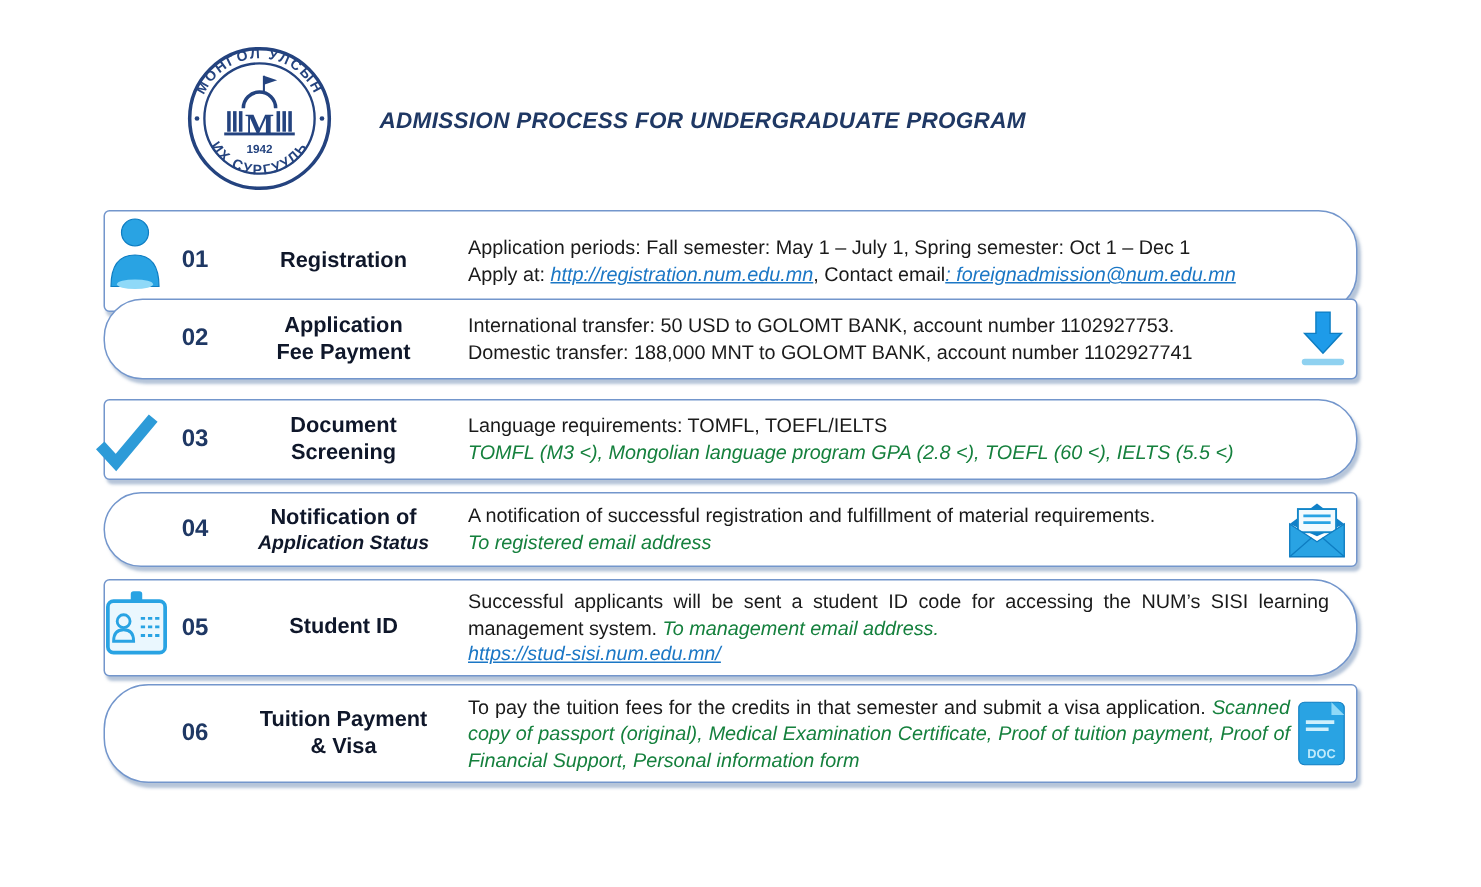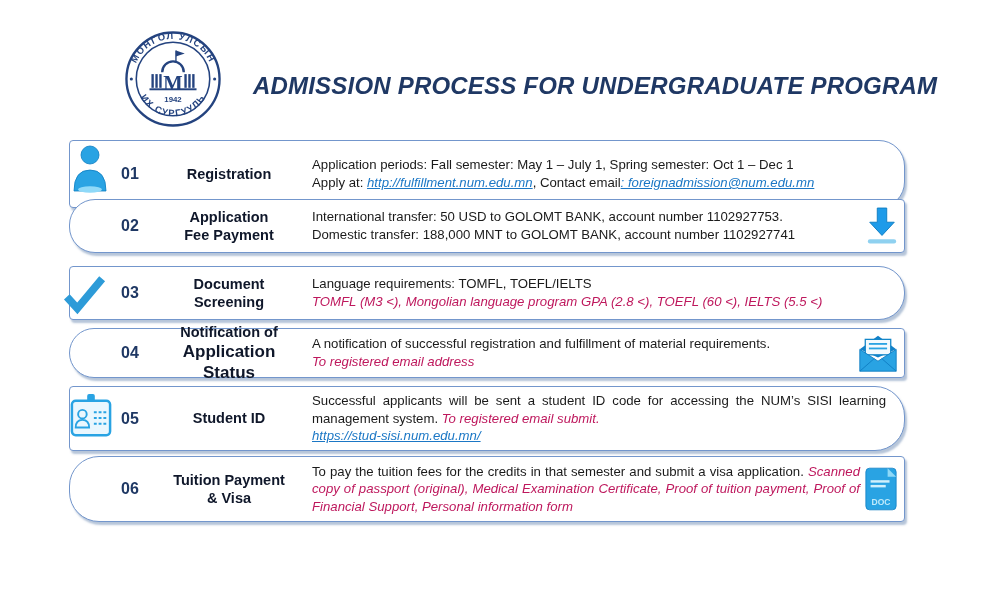--- a/index.html
+++ b/index.html
@@ -4,21 +4,21 @@
 <style>
   html,body { margin:0; padding:0; background:#ffffff; }
   .canvas {
     position:relative; width:987px; height:591px; background:#ffffff;
     font-family:"Liberation Sans", sans-serif; overflow:hidden;
   }
   
   .logo { position:absolute; left:123px; top:30px; width:100px; height:98px; }
   .page-title {
     position:absolute; left:253px; top:72px; width:600px;
-    font-size:24px; font-weight:bold; font-style:italic; color:#1F3864;
+    font-size:15px; font-weight:bold; font-style:italic; color:#1F3864;
     letter-spacing:0.2px; white-space:nowrap;
   }
   
   .step {
     position:absolute; left:69px; width:836px; box-sizing:border-box;
     background:#ffffff; border:1.4px solid #7396CC;
     box-shadow:2px 3px 2px rgba(110,140,180,0.5);
     display:flex; align-items:center;
   }
   .s1 { top:140px; height:68px; border-radius:4px 26px 26px 4px; }
@@ -28,29 +28,29 @@
   .s5 { top:386px; height:65px; border-radius:4px 30px 30px 4px; }
   .s6 { top:456px; height:66px; border-radius:30px 4px 4px 30px; }
   .num {
     margin-left:38px; width:44px; flex-shrink:0; text-align:center;
     font-size:16px; font-weight:bold; color:#1F3864;
   }
   .step-title {
     margin-left:6px; width:142px; flex-shrink:0; text-align:center;
     font-size:14.5px; font-weight:bold; color:#0f172a; line-height:1.25;
   }
-  .t-sm { font-size:17px; }
+  .t-sm { font-size:13px;font-style:italic; }
   .desc { flex:1; padding-left:12px; font-size:13.2px; color:#1a1a1a; line-height:18px; }
   .pr-sm { padding-right:36px; }   
   .pr-ic { padding-right:52px; }   
   .pr-5  { padding-right:18px; line-height:17.5px; }
   .pr-6  { padding-right:44px; line-height:17.5px; }
   .just  { text-align:justify; }
   .lnk { color:#1B77C5; font-style:italic; text-decoration:underline; cursor:pointer; }
-  .note { color:#be185d; font-style:italic; }
+  .note { color:#15803d; font-style:italic; }
   .icon-left  { position:absolute; }
   .icon-right { position:absolute; right:5px; top:50%; transform:translateY(-50%); }
   .il-1 { left:1px;  top:3px; }
   .il-3 { left:-8px; top:7px; }
   .il-5 { left:0px;  top:6px; }
 </style>
 </head>
 <body>
 
 <div class="canvas">
@@ -95,21 +95,21 @@
       <path d="M3 47 Q3 26 19 26 Q35 26 35 47 Z" fill="#29A3E3" stroke="#0E7DC2" stroke-width="0.8"></path>
       <ellipse cx="19" cy="45.5" rx="12" ry="3.2" fill="#8FD9F8"></ellipse>
     </svg>
     <div class="num">01</div>
     <div class="step-title">
       <div>Registration</div>
     </div>
     <div class="desc pr-sm">
       <div>Application periods: Fall semester: May 1 – July 1, Spring semester: Oct 1 – Dec 1</div>
       <div>
-        <span>Apply at: </span><a class="lnk">http://fulfillment.num.edu.mn</a><span>, Contact email</span><a class="lnk">: foreignadmission@num.edu.mn</a>
+        <span>Apply at: </span><a class="lnk">http://registration.num.edu.mn</a><span>, Contact email</span><a class="lnk">: foreignadmission@num.edu.mn</a>
       </div>
     </div>
   </div>
 
   <div class="step s2">
     <div class="num">02</div>
     <div class="step-title">
       <div>Application</div>
       <div>Fee Payment</div>
     </div>
@@ -167,21 +167,21 @@
       <line x1="25" y1="20" x2="38" y2="20" stroke="#29A3E3" stroke-width="2" stroke-dasharray="3,2"></line>
       <line x1="25" y1="26" x2="38" y2="26" stroke="#29A3E3" stroke-width="2" stroke-dasharray="3,2"></line>
       <line x1="25" y1="32" x2="38" y2="32" stroke="#29A3E3" stroke-width="2" stroke-dasharray="3,2"></line>
     </svg>
     <div class="num">05</div>
     <div class="step-title">
       <div>Student ID</div>
     </div>
     <div class="desc pr-5">
       <div class="just">
-        <span>Successful applicants will be sent a student ID code for accessing the NUM’s SISI learning management system. </span><span class="note">To registered email submit.</span>
+        <span>Successful applicants will be sent a student ID code for accessing the NUM’s SISI learning management system. </span><span class="note">To management email address.</span>
       </div>
       <div><a class="lnk">https://stud-sisi.num.edu.mn/</a></div>
     </div>
   </div>
 
   <div class="step s6">
     <div class="num">06</div>
     <div class="step-title">
       <div>Tuition Payment</div>
       <div>&amp; Visa</div>

